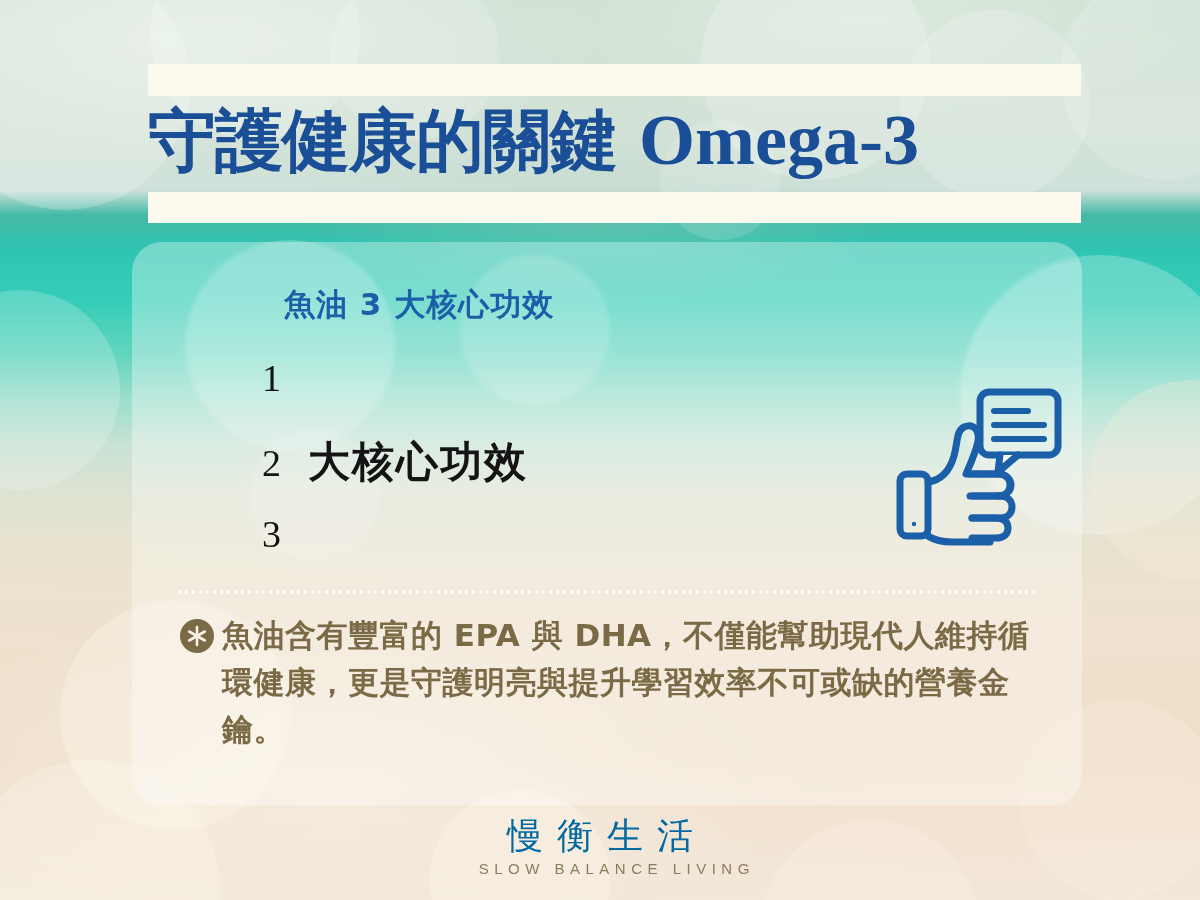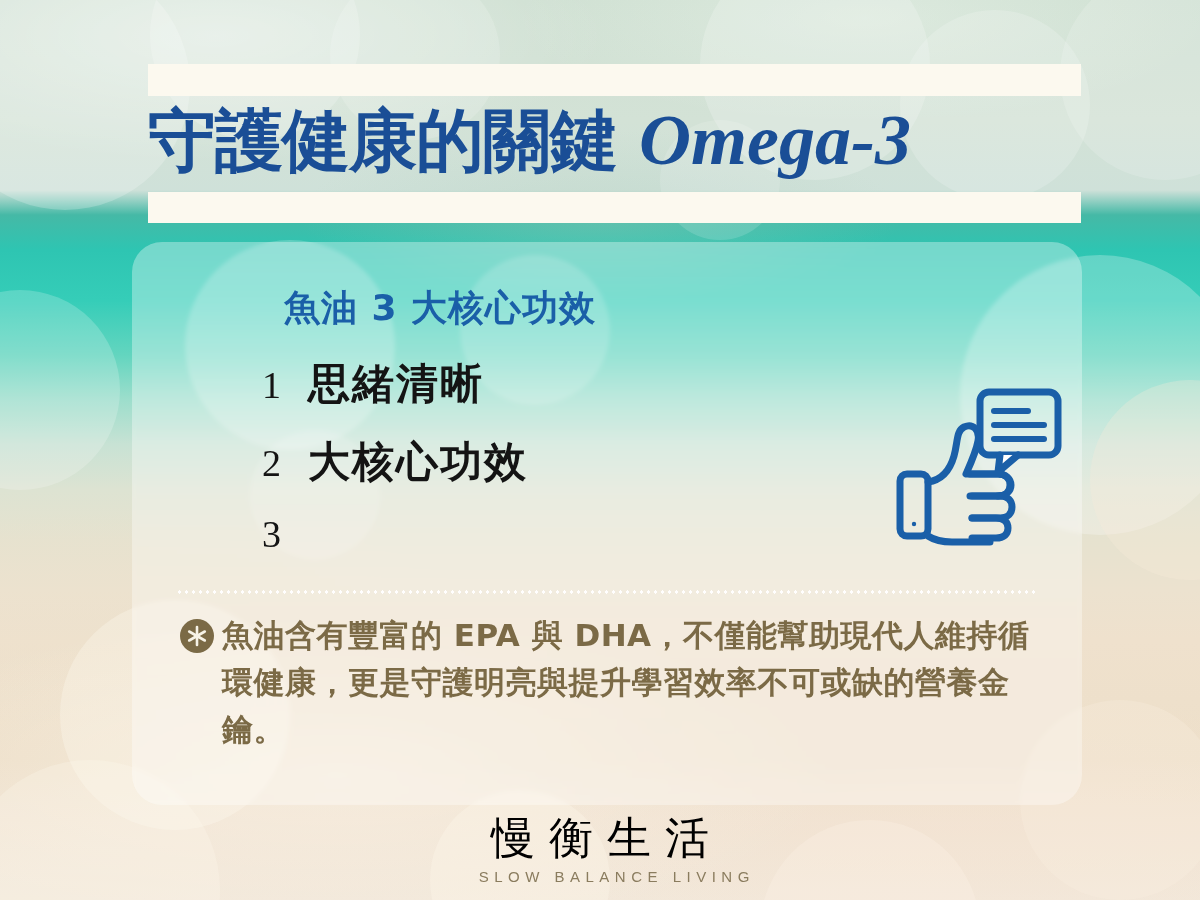--- a/index.html
+++ b/index.html
@@ -102,40 +102,39 @@
     color:#1a4e96;
     letter-spacing:-1px;
   }
   .title-en {
     font-family:"Liberation Serif", "DejaVu Serif", serif;
     font-weight:700;
     font-size:72px;
     color:#1a4e96;
     margin-left:22px;
     letter-spacing:0px;
-    font-style:italic;
   }
 
   
   .card {
     position:absolute;
     left:132px; top:242px;
     width:950px; height:563px;
     background:rgba(255,255,255,.34);
     border-radius:30px;
     backdrop-filter:blur(2px);
   }
 
   
   .section-heading {
     position:absolute;
     left:152px; top:42px;
     font-family:"DejaVu Sans", sans-serif;
     font-weight:700;
-    font-size:36px;
+    font-size:31px;
     color:#1a5fa8;
     letter-spacing:1px;
     white-space:nowrap;
   }
 
   
   .benefit-list {
     position:absolute;
     left:130px; top:114px;
     width:520px;
@@ -209,24 +208,24 @@
   }
 
   
   .brand {
     position:absolute;
     left:0; top:818px;
     width:1200px;
     text-align:center;
   }
   .brand-cn {
-    font-family:Liberation Mono, monospace;
-    font-size:44px;
+    font-family:Liberation Serif, serif;
+    font-size:36px;
     font-weight:400;
-    color:#000000;
+    color:#0369a1;
     letter-spacing:14px;
     text-indent:14px;
     line-height:1.05;
   }
   .brand-en {
     margin-top:4px;
     font-family:"Liberation Sans", sans-serif;
     font-size:15px;
     font-weight:400;
     color:#8a7c5e;
@@ -269,21 +268,20 @@
     </h1>
   </div>
 
   <div class="card">
 
     <div class="section-heading">魚油 3 大核心功效</div>
 
     <ul class="benefit-list">
       <li class="benefit-item">
         <span class="benefit-num">1</span>
-        <span class="benefit-text">思緒清晰</span>
       </li>
       <li class="benefit-item">
         <span class="benefit-num">2</span>
         <span class="benefit-text">大核心功效</span>
       </li>
       <li class="benefit-item">
         <span class="benefit-num">3</span>
       </li>
     </ul>
 

